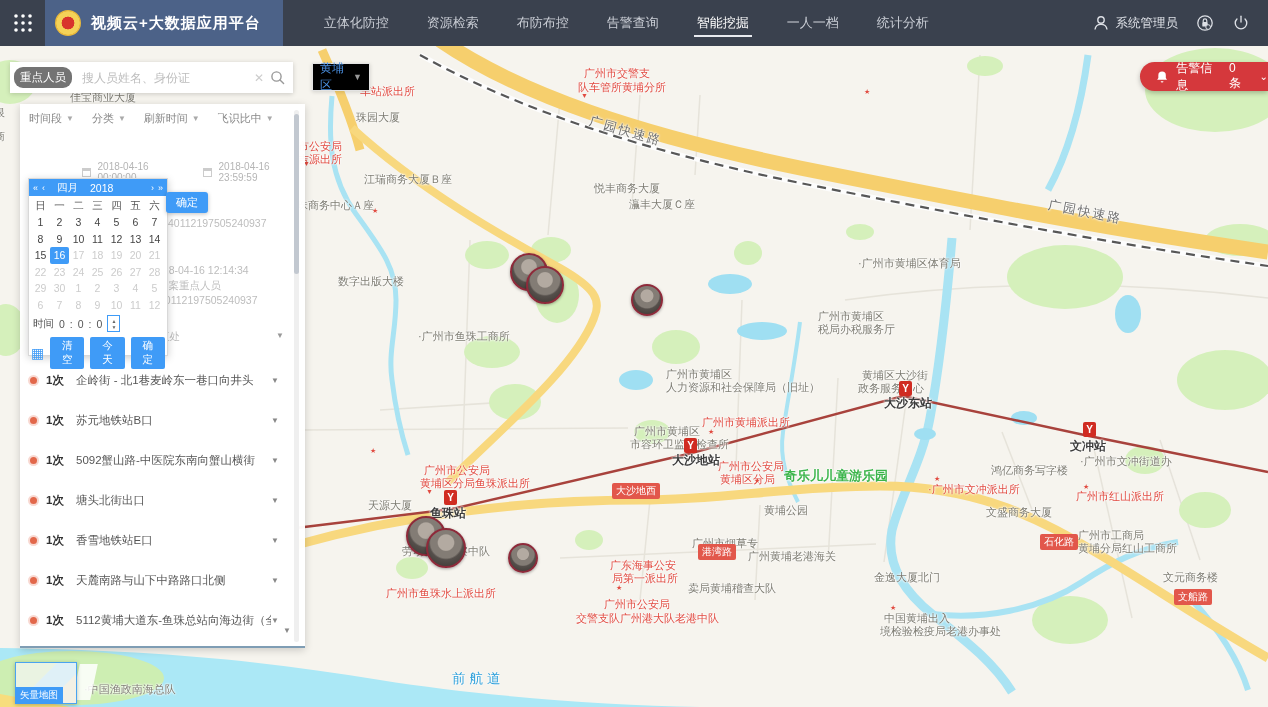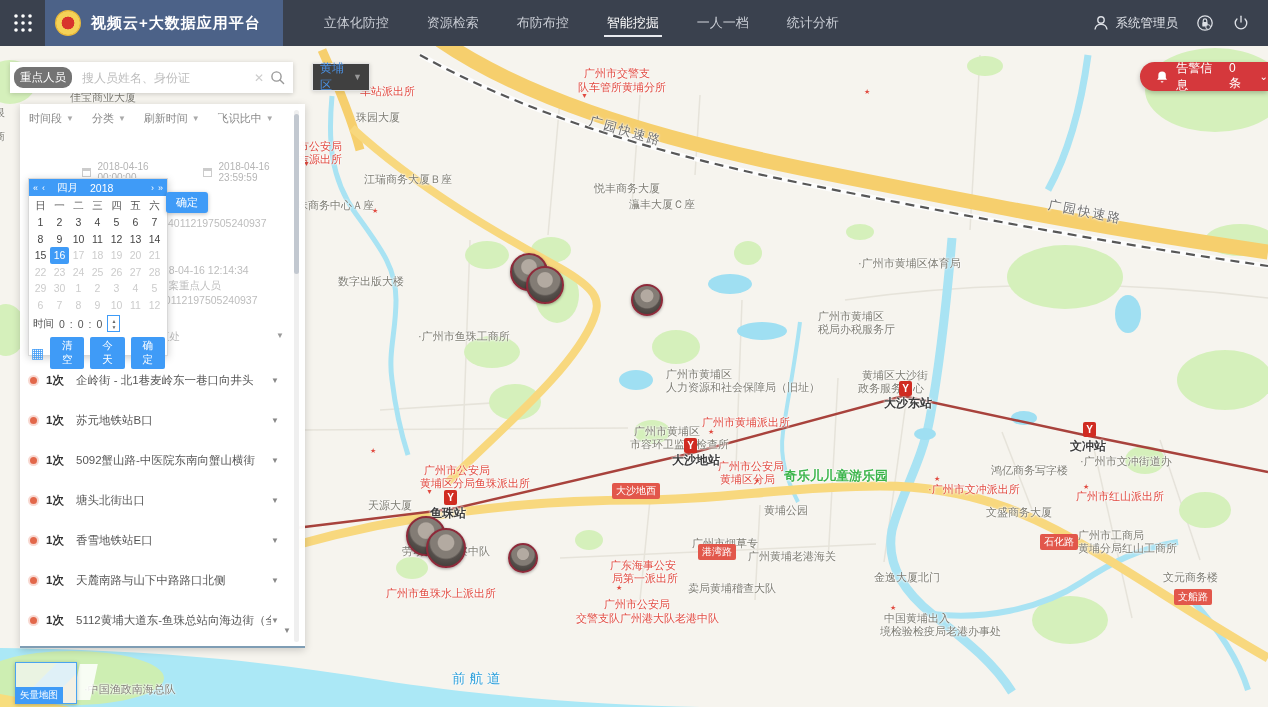--- a/index.html
+++ b/index.html
@@ -30,21 +30,21 @@
   .metro-ic{position:absolute;width:13px;height:15px;background:#d02c22;border-radius:2px;color:#fff;font-size:10px;font-weight:bold;text-align:center;line-height:15px;z-index:2;}
   .pill{position:absolute;background:#e2574b;color:#fff;font-size:10px;padding:1px 4px;border-radius:2px;z-index:2;white-space:nowrap;}
   .tickm{position:absolute;color:#e14b41;font-size:7px;z-index:2;}
   .photo{position:absolute;border-radius:50%;border:2px solid #8e2a3a;z-index:4;background:radial-gradient(circle at 50% 35%,#b3aaa1 0 26%,#837c75 30% 52%,#554f4b 58%,#39342f 100%);box-shadow:0 1px 3px rgba(0,0,0,.35);}
   
   #alertbar{position:absolute;left:1140px;top:62px;width:128px;height:29px;background:#d5383c;border-radius:15px 0 0 15px;z-index:25;display:flex;align-items:center;color:#fff;gap:8px;padding-left:16px;box-sizing:border-box;box-shadow:0 2px 5px rgba(0,0,0,.25);}
   #alert-label{font-size:12px;}
   #alert-count{font-size:12px;}
   #alert-caret{font-size:10px;margin-left:2px;}
   
-  #district{position:absolute;left:312px;top:63px;width:58px;height:28px;background:#404040;border:1px solid #e3e3e3;box-shadow:0 1px 4px rgba(0,0,0,.15);z-index:22;display:flex;align-items:center;justify-content:space-between;padding:0 7px;box-sizing:border-box;}
+  #district{position:absolute;left:312px;top:63px;width:58px;height:28px;background:#000000;border:1px solid #e3e3e3;box-shadow:0 1px 4px rgba(0,0,0,.15);z-index:22;display:flex;align-items:center;justify-content:space-between;padding:0 7px;box-sizing:border-box;}
   #district-value{color:#4a90e2;font-size:12px;}
   #district-caret{color:#999;font-size:9px;}
   
   #searchbar{position:absolute;left:10px;top:62px;width:283px;height:31px;background:#fff;box-shadow:0 1px 5px rgba(0,0,0,.18);z-index:22;display:flex;align-items:center;}
   #searchtag{margin-left:4px;background:#737373;color:#fff;font-size:11.5px;padding:3px 6px;border-radius:9px;}
   #searchinput{border:0;outline:0;flex:1;margin-left:8px;font-size:12px;color:#444;min-width:0;font-family:inherit;}
   #searchinput::placeholder{color:#bdbdbd;}
   #search-x{color:#ccc;font-size:12px;padding:0 6px;cursor:pointer;}
   #search-mag{margin-right:8px;cursor:pointer;}
   
@@ -276,20 +276,21 @@
         </svg>
     </div>
     <div id="logoblock">
       <div id="emblem"></div>
       <div id="apptitle">视频云+大数据应用平台</div>
     </div>
     <div id="nav">
         <div class="nav-item">立体化防控</div>
         <div class="nav-item">资源检索</div>
         <div class="nav-item">布防布控</div>
+        <div class="nav-item">告警查询</div>
         <div class="nav-item active">智能挖掘</div>
         <div class="nav-item">一人一档</div>
         <div class="nav-item">统计分析</div>
       </div>
     <div id="hdr-right">
       <div id="username">
         <svg class="hicon" viewBox="0 0 18 18">
             <circle cx="9" cy="6" r="3.2" fill="none" stroke="#dde0e6" stroke-width="1.4"></circle>
             <path d="M3,15.5 C3.5,11.8 6,10.4 9,10.4 C12,10.4 14.5,11.8 15,15.5" fill="none" stroke="#dde0e6" stroke-width="1.4"></path>
           </svg>

